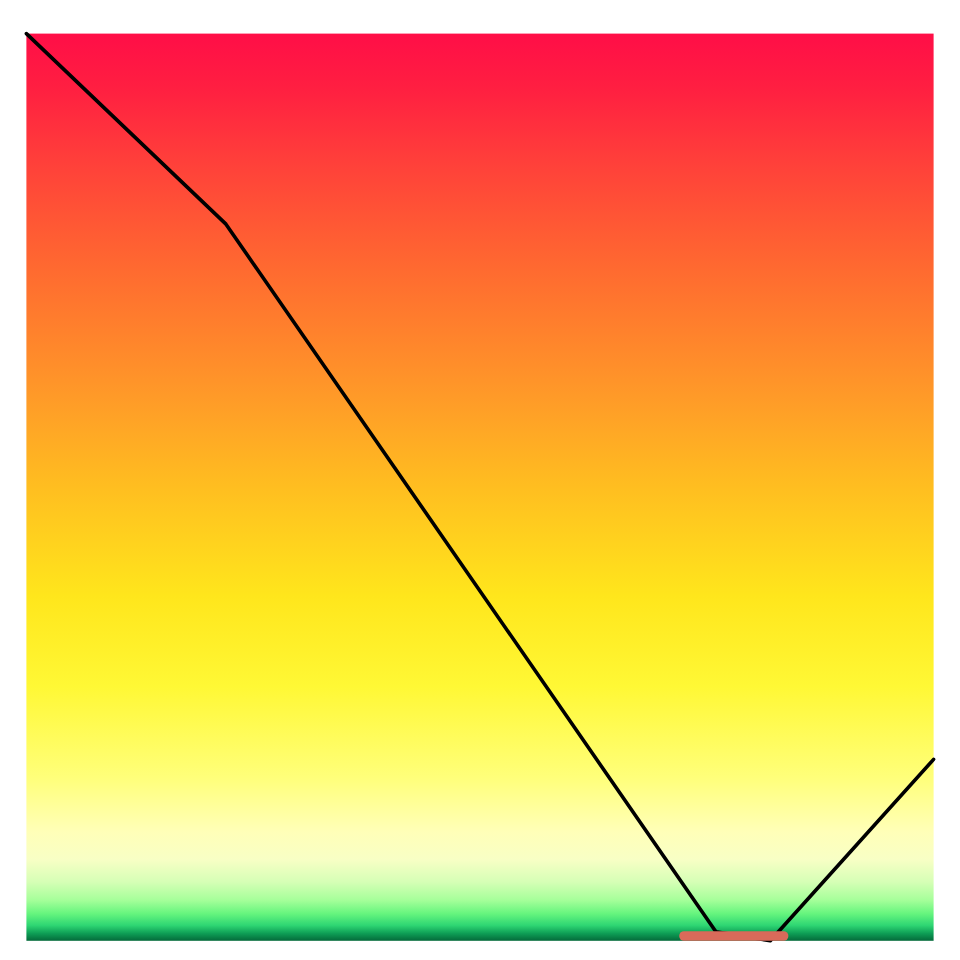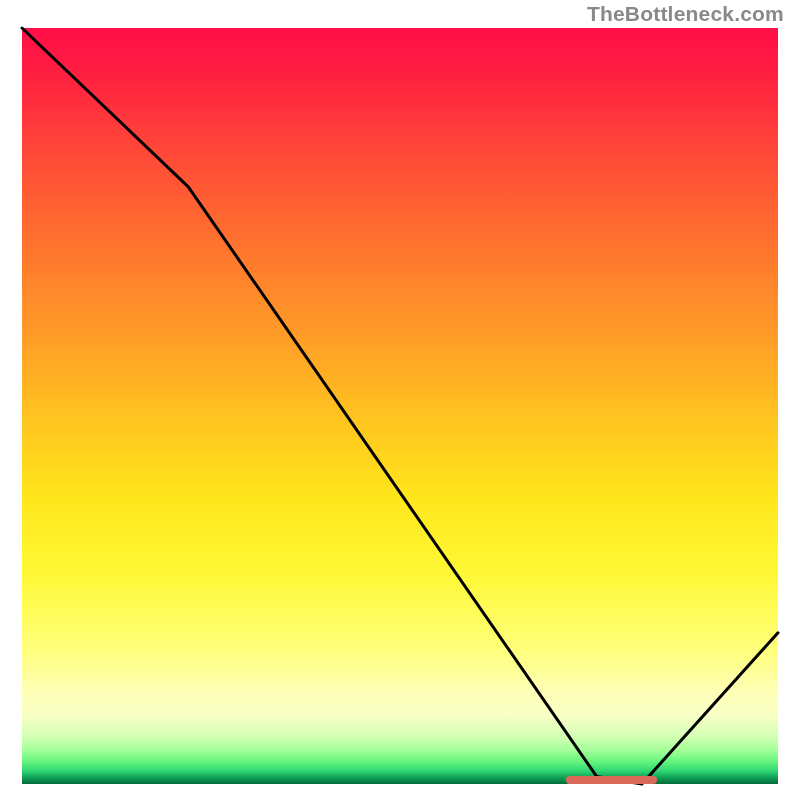--- a/index.html
+++ b/index.html
@@ -70,21 +70,20 @@
     position: absolute;
     height: 8px;
     border-radius: 4px;
     background: #d96a5a; 
   }
 </style>
 </head>
 <body>
 
 <div class="frame">
-  <div class="attribution">TheBottleneck.com</div>
 
   <div class="plot">
     <div class="gradient"></div>
 
     <svg class="curve" viewBox="0 0 756 756" preserveAspectRatio="none">
       <path d="M 0.0 0.0 L 166.3 158.8 L 574.6 748.4 L 619.9 756.0 L 756.0 604.8"></path>
     </svg>
 
     <div class="marker" style="left: 544.32px; width: 90.72px; top: 748.22px;"></div>
   </div>

